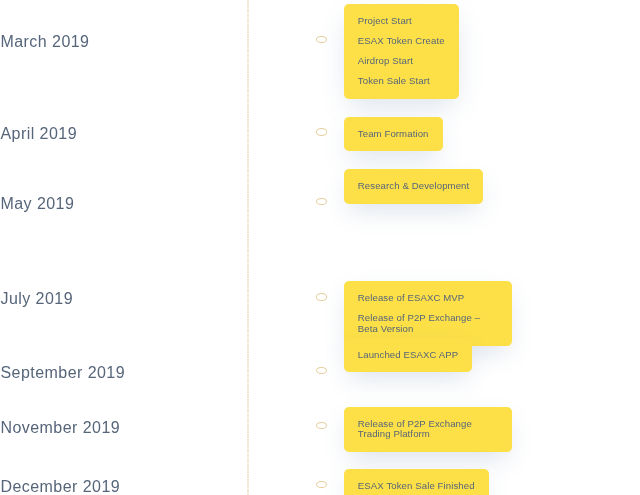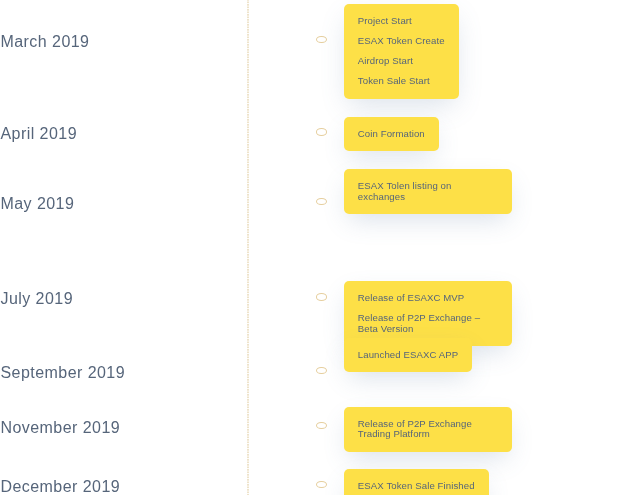--- a/index.html
+++ b/index.html
@@ -33,29 +33,29 @@
       <div class="item">ESAX Token Create</div>
       <div class="item">Airdrop Start</div>
       <div class="item">Token Sale Start</div>
     </div>
   </div>
 
   <div class="row">
     <div class="date" style="top:128.40px">April 2019</div>
     <div class="dot" style="top:128.30px"></div>
     <div class="card" style="top:116.5px">
-      <div class="item">Coin Formation</div>
+      <div class="item">Team Formation</div>
     </div>
   </div>
 
   <div class="row">
     <div class="date" style="top:197.60px">May 2019</div>
     <div class="dot" style="top:197.50px"></div>
     <div class="card" style="top:169.2px">
-      <div class="item">ESAX Tolen listing on exchanges</div>
+      <div class="item">Research &amp; Development</div>
     </div>
   </div>
 
   <div class="row">
     <div class="date" style="top:293.30px">July 2019</div>
     <div class="dot" style="top:293.20px"></div>
     <div class="card" style="top:281px">
       <div class="item">Release of ESAXC MVP</div>
       <div class="item">Release of P2P Exchange – Beta Version</div>
     </div>

